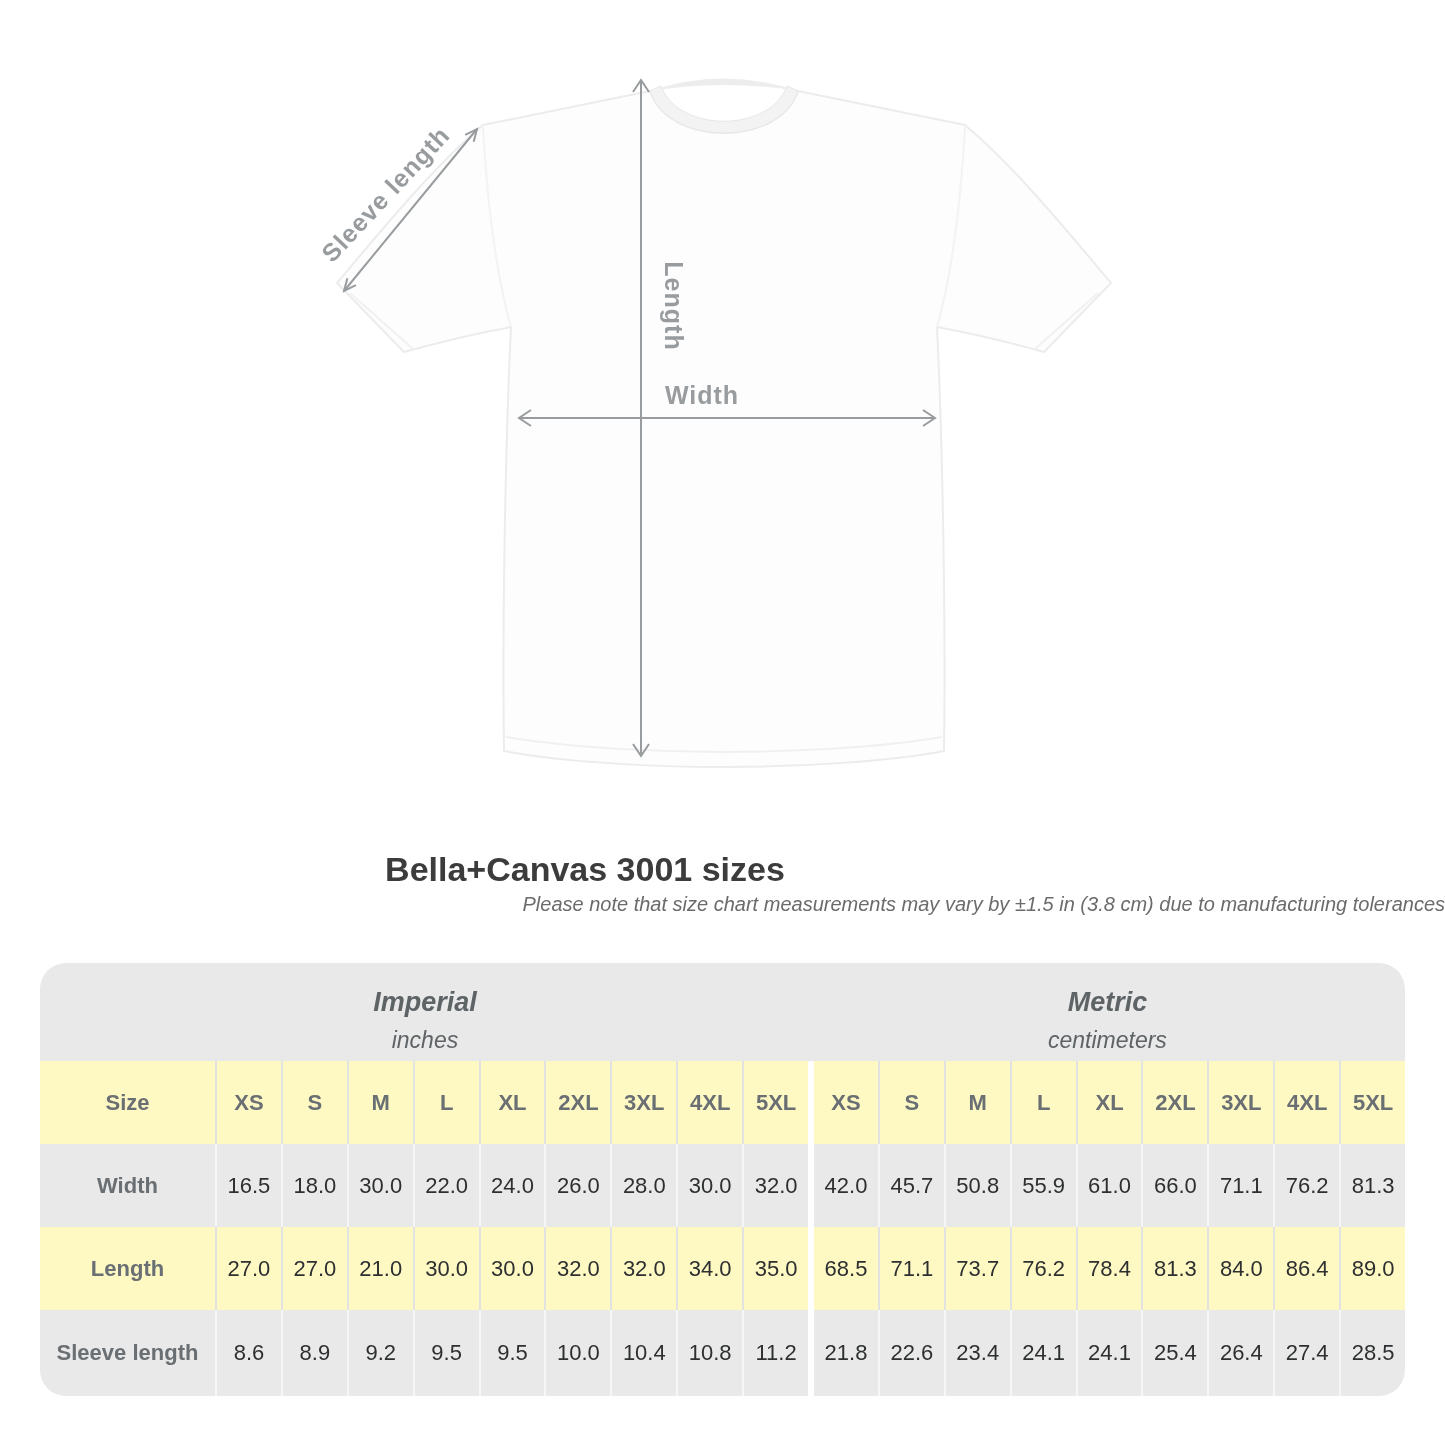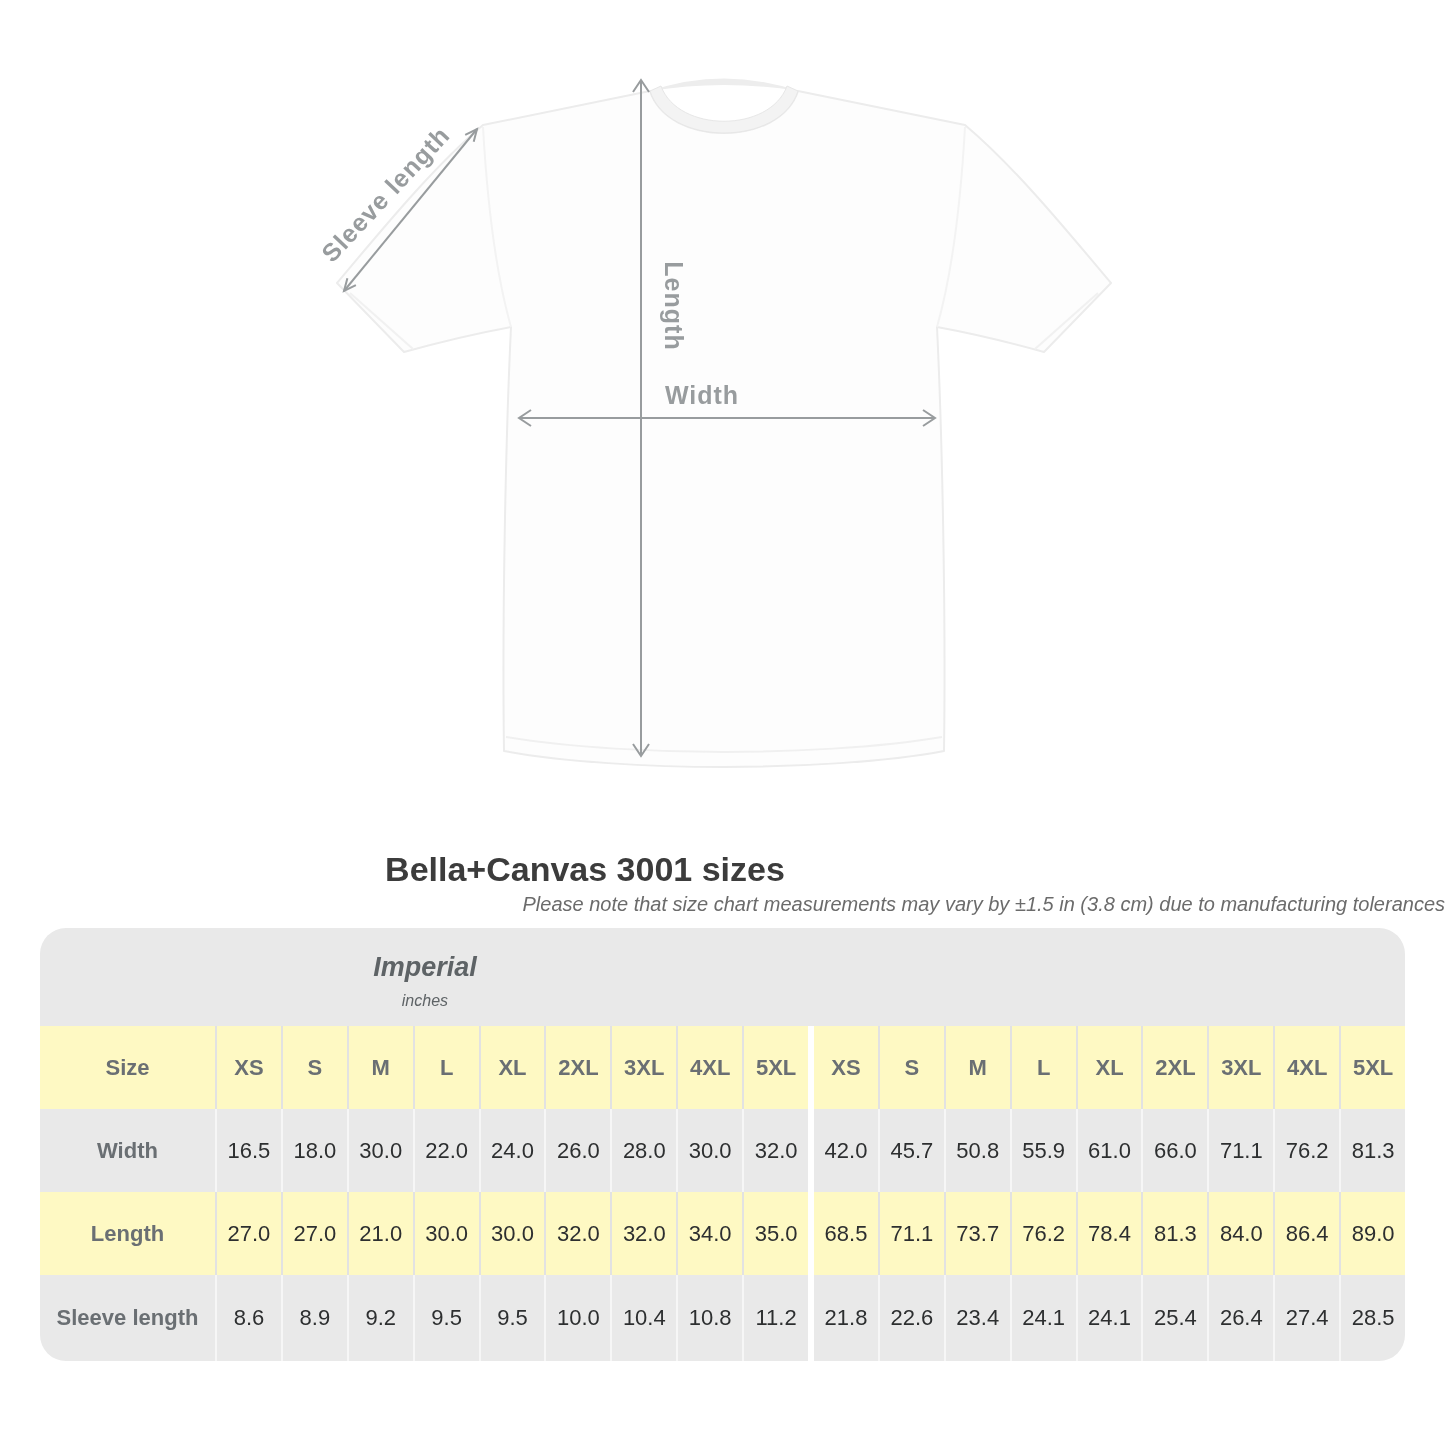--- a/index.html
+++ b/index.html
@@ -15,28 +15,28 @@
   .shirt-wrap{position:absolute;left:0;top:0;width:1445px;height:830px;}
   .measure{stroke:var(--diagram-gray);stroke-width:2;fill:none;}
   .diagram-label{fill:var(--diagram-gray);font-family:"Liberation Sans","DejaVu Sans",sans-serif;
     font-weight:bold;font-size:25px;letter-spacing:1px;}
 
   .page-title{position:absolute;left:0;top:850;width:1170px;top:850px;text-align:center;
     font-size:34px;font-weight:bold;color:var(--title-text);}
   .page-note{position:absolute;left:0;top:893px;width:1445px;text-align:right;
     font-style:italic;font-size:20px;color:var(--note-text);}
 
-  .size-table{position:absolute;left:40px;top:928px;width:1365px;}
+  .size-table{position:absolute;left:40px;top:963px;width:1365px;}
   .band{display:flex;height:98px;background:var(--band-bg);border-radius:26px 26px 0 0;}
   .band-group{display:flex;flex-direction:column;align-items:center;justify-content:flex-start;
     padding-top:24px;color:#5e6366;}
   .band-group.imperial{width:56.4%;}
   .band-group.metric{width:43.6%;}
   .band-title{font-size:27px;font-weight:bold;font-style:italic;}
-  .band-sub{font-size:16px;font-style:italic;margin-top:9px;}
+  .band-sub{font-size:23px;font-style:italic;margin-top:9px;}
 
   .grid{display:flex;flex-direction:column;}
   .trow{display:flex;align-items:stretch;height:83px;background:#fef9c3;--sep:#e2e2e2;}
   .trow.alt{background:var(--row-alt-bg);--sep:#f6f6f6;}
   .trow:last-child{height:86px;border-radius:0 0 26px 26px;overflow:hidden;}
   .cell{flex:1;display:flex;align-items:center;justify-content:center;
     font-size:22px;color:var(--value-text);}
   .cell + .cell{border-left:2px solid var(--sep);}
   .label-cell{flex:0 0 175px;}
   .gapcell{flex:0 0 6px;background:#fff;}
@@ -98,20 +98,24 @@
 
   <div class="page-title">Bella+Canvas 3001 sizes</div>
   <div class="page-note">Please note that size chart measurements may vary by ±1.5 in (3.8 cm) due to manufacturing tolerances</div>
 
   <div class="size-table">
     <div class="band">
       <div class="band-group imperial">
         <div class="band-title">Imperial</div>
         <div class="band-sub">inches</div>
       </div>
+      <div class="band-group metric">
+        <div class="band-title">Metric</div>
+        <div class="band-sub">centimeters</div>
+      </div>
     </div>
     <div class="grid" id="grid">
         <div class="trow head-row">
           <div class="cell label-cell header-text">Size</div>
           <div class="cell header-text">XS</div>
           <div class="cell header-text">S</div>
           <div class="cell header-text">M</div>
           <div class="cell header-text">L</div>
           <div class="cell header-text">XL</div>
           <div class="cell header-text">2XL</div>

